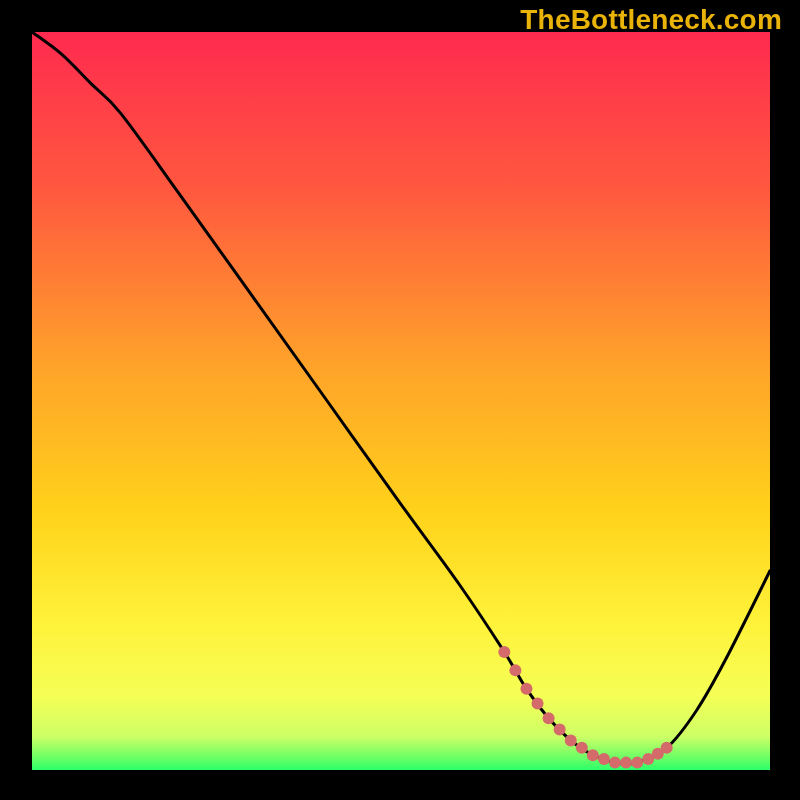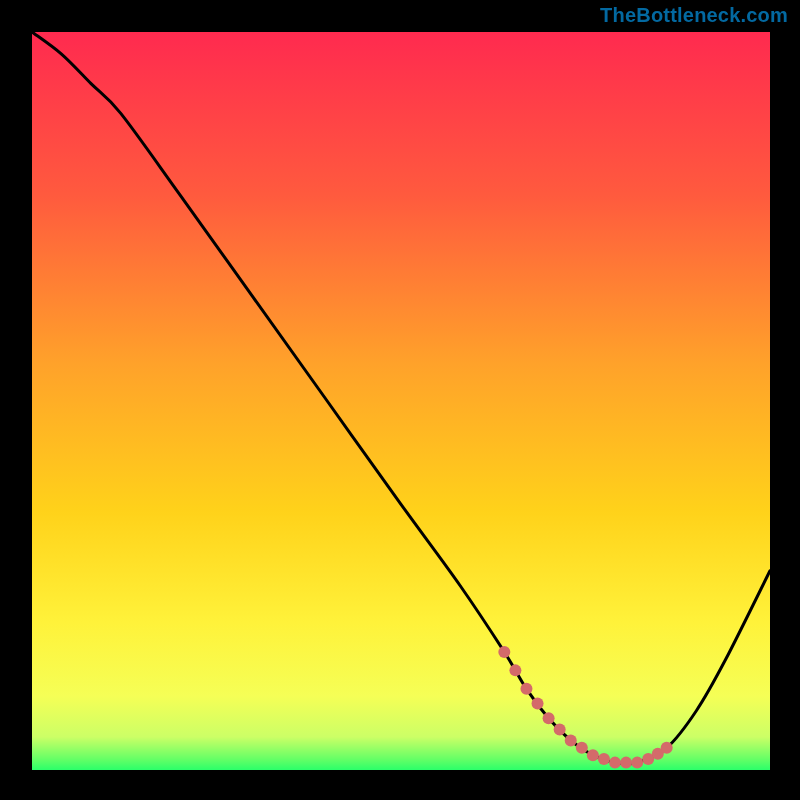--- a/index.html
+++ b/index.html
@@ -13,23 +13,23 @@
   }
   .frame {
     position: relative;
     width: 800px;
     height: 800px;
     background: #000;
   }
   .watermark {
     position: absolute;
     top: 4px;
-    right: 12px;
-    color: #0369a1;
-    font-size: 20px;
+    right: 18px;
+    color: #eab308;
+    font-size: 28px;
     font-weight: 600;
     letter-spacing: 0.2px;
     z-index: 10;
   }
   svg {
     position: absolute;
     top: 0;
     left: 0;
   }
 </style>

